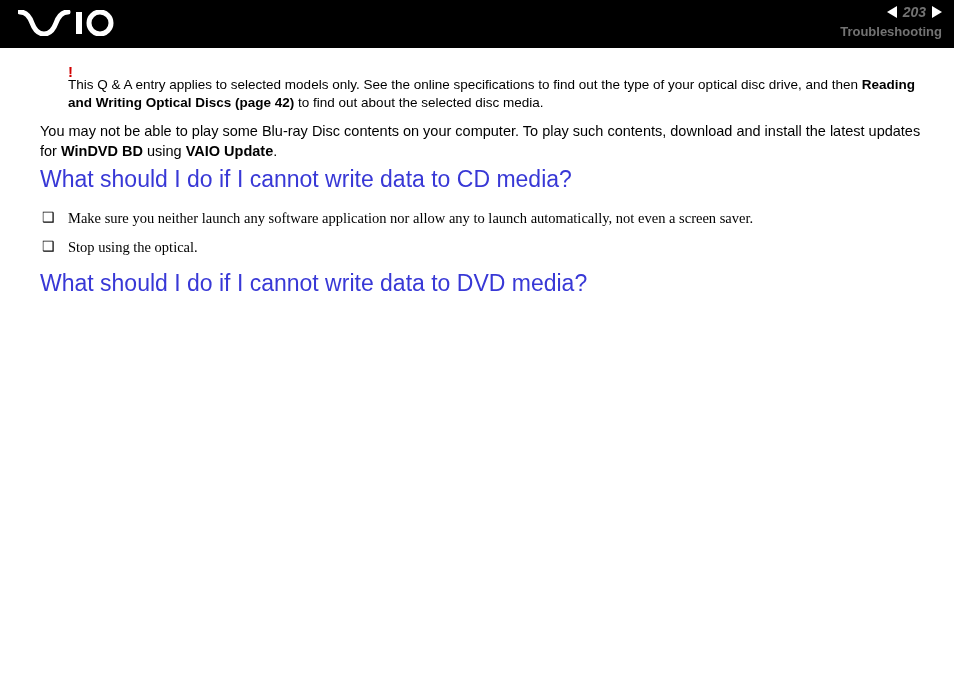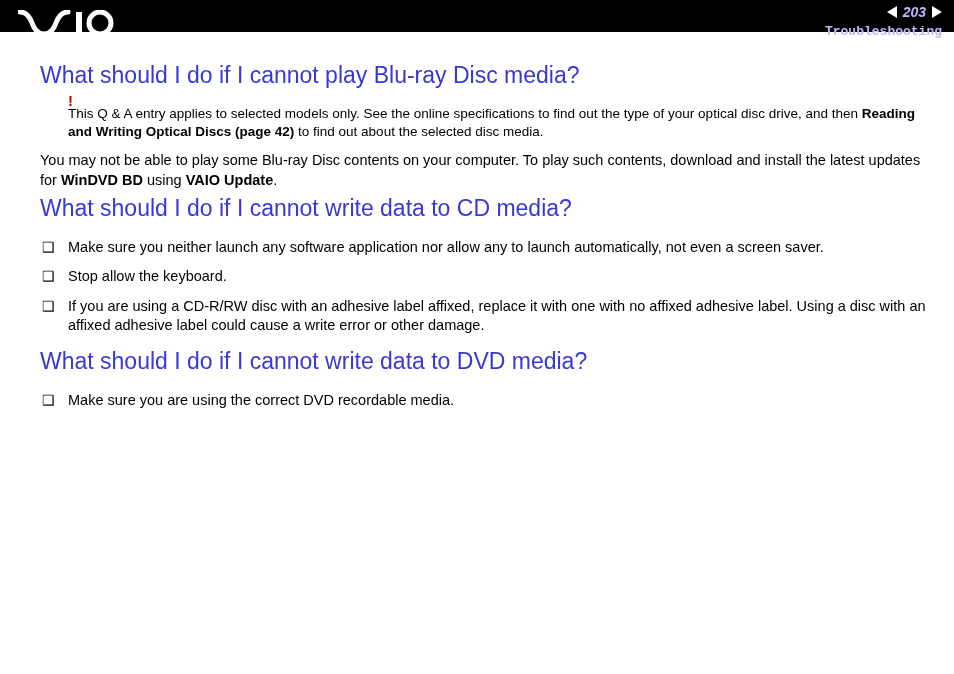--- a/index.html
+++ b/index.html
@@ -5,22 +5,22 @@
   * { margin: 0; padding: 0; box-sizing: border-box; }
   body {
     width: 954px;
     height: 674px;
     font-family: Arial, Helvetica, sans-serif;
     background: #fff;
     overflow: hidden;
   }
   .header {
     background: #000;
-    color: #c4b5fd;
-    height: 32px;
+    color: #737373;
+    height: 48px;
     position: relative;
     padding: 0 28px;
   }
   .logo {
     position: absolute;
     left: 18px;
     top: 10px;
   }
   .logo svg { display: block; }
   .page-nav {
@@ -43,21 +43,20 @@
     font-weight: bold;
     font-size: 14px;
     padding: 0 2px;
   }
   .section-label {
     position: absolute;
     right: 12px;
     top: 24px;
     font-weight: bold;
     font-size: 13px;
-    font-family: Liberation Mono, monospace;
   }
   .content {
     padding: 28px 28px 0 40px;
     color: #000;
     font-size: 14.5px;
     line-height: 1.35;
   }
   h2 {
     color: #3838d6;
     font-weight: normal;
@@ -75,21 +74,21 @@
     position: absolute;
     left: 0;
     top: -14px;
     color: #d00000;
     font-weight: bold;
     font-size: 15px;
   }
   .link { color: #000000; font-weight: bold; }
   .bold { font-weight: bold; }
   .para { margin-bottom: 2px; }
-  ul { list-style: none; padding-left: 0; }
+  ul { list-style: none; padding-left: 0; font-family: Liberation Serif, serif; }
   li {
     position: relative;
     padding-left: 28px;
     margin-bottom: 10px;
   }
   li::before {
     content: "❑";
     position: absolute;
     left: 2px;
     top: 0;
@@ -110,34 +109,31 @@
   <div class="page-nav">
     <span class="arrow-left"></span>
     <span class="num">203</span>
     <span class="arrow-right"></span>
   </div>
   <div class="section-label">Troubleshooting</div>
 </div>
 
 <div class="content">
 
-  <h2>What should I do if I cannot play Blu-ray Disc media?</h2>
   <div class="note-block">
     <span class="note-mark">!</span>
     <span>This Q &amp; A entry applies to selected models only. See the online specifications to find out the type of your optical disc drive, and then </span><span class="bold">Reading and Writing Optical Discs </span><span class="link">(page 42)</span><span> to find out about the selected disc media.</span>
   </div>
   <p class="para">
     <span>You may not be able to play some Blu-ray Disc contents on your computer. To play such contents, download and install the latest updates for </span><span class="bold">WinDVD BD</span><span> using </span><span class="bold">VAIO Update</span><span>.</span>
   </p>
 
   <h2 class="mt">What should I do if I cannot write data to CD media?</h2>
   <ul>
     <li>Make sure you neither launch any software application nor allow any to launch automatically, not even a screen saver.</li>
-    <li>Stop allow the keyboard.</li>
-    <li>If you are using a CD-R/RW disc with an adhesive label affixed, replace it with one with no affixed adhesive label. Using a disc with an affixed adhesive label could cause a write error or other damage.</li>
+    <li>Stop using the optical.</li>
   </ul>
 
   <h2 class="mt">What should I do if I cannot write data to DVD media?</h2>
   <ul>
-    <li>Make sure you are using the correct DVD recordable media.</li>
   </ul>
 
 </div>
 
 </body></html>

